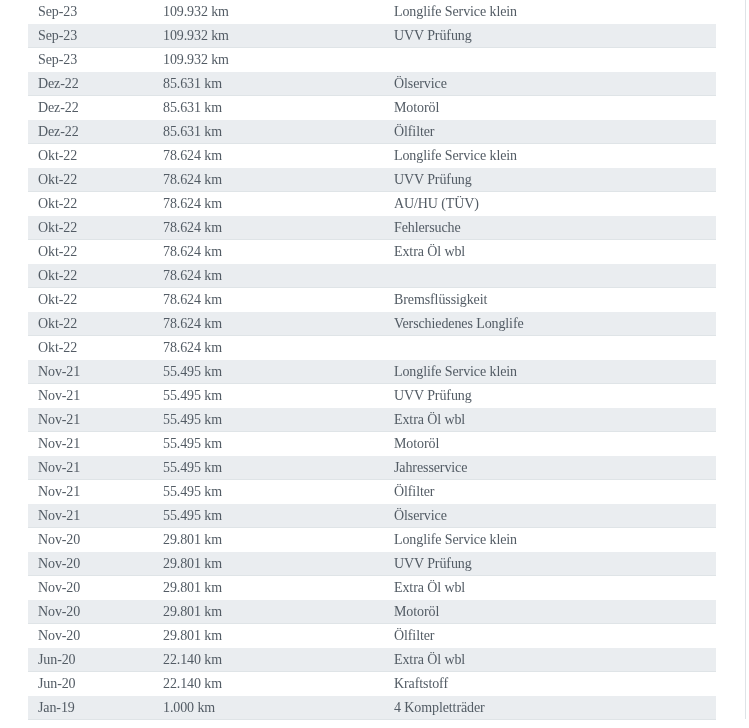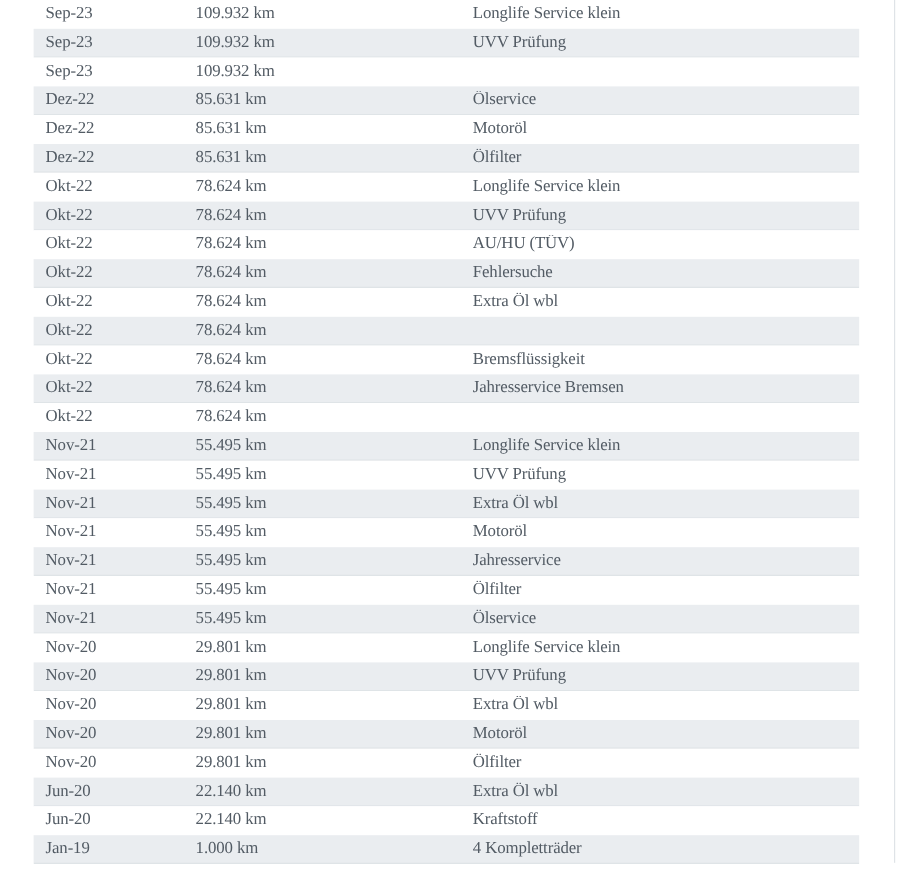--- a/index.html
+++ b/index.html
@@ -135,21 +135,21 @@
 
   <div class="row">
     <span class="cell date">Okt-22</span>
     <span class="cell km">78.624 km</span>
     <span class="cell service">Bremsflüssigkeit</span>
   </div>
 
   <div class="row">
     <span class="cell date">Okt-22</span>
     <span class="cell km">78.624 km</span>
-    <span class="cell service">Jahresservice Bremsen</span>
+    <span class="cell service">Verschiedenes Longlife</span>
   </div>
 
   <div class="row">
     <span class="cell date">Okt-22</span>
     <span class="cell km">78.624 km</span>
   </div>
 
   <div class="row">
     <span class="cell date">Nov-21</span>
     <span class="cell km">55.495 km</span>

